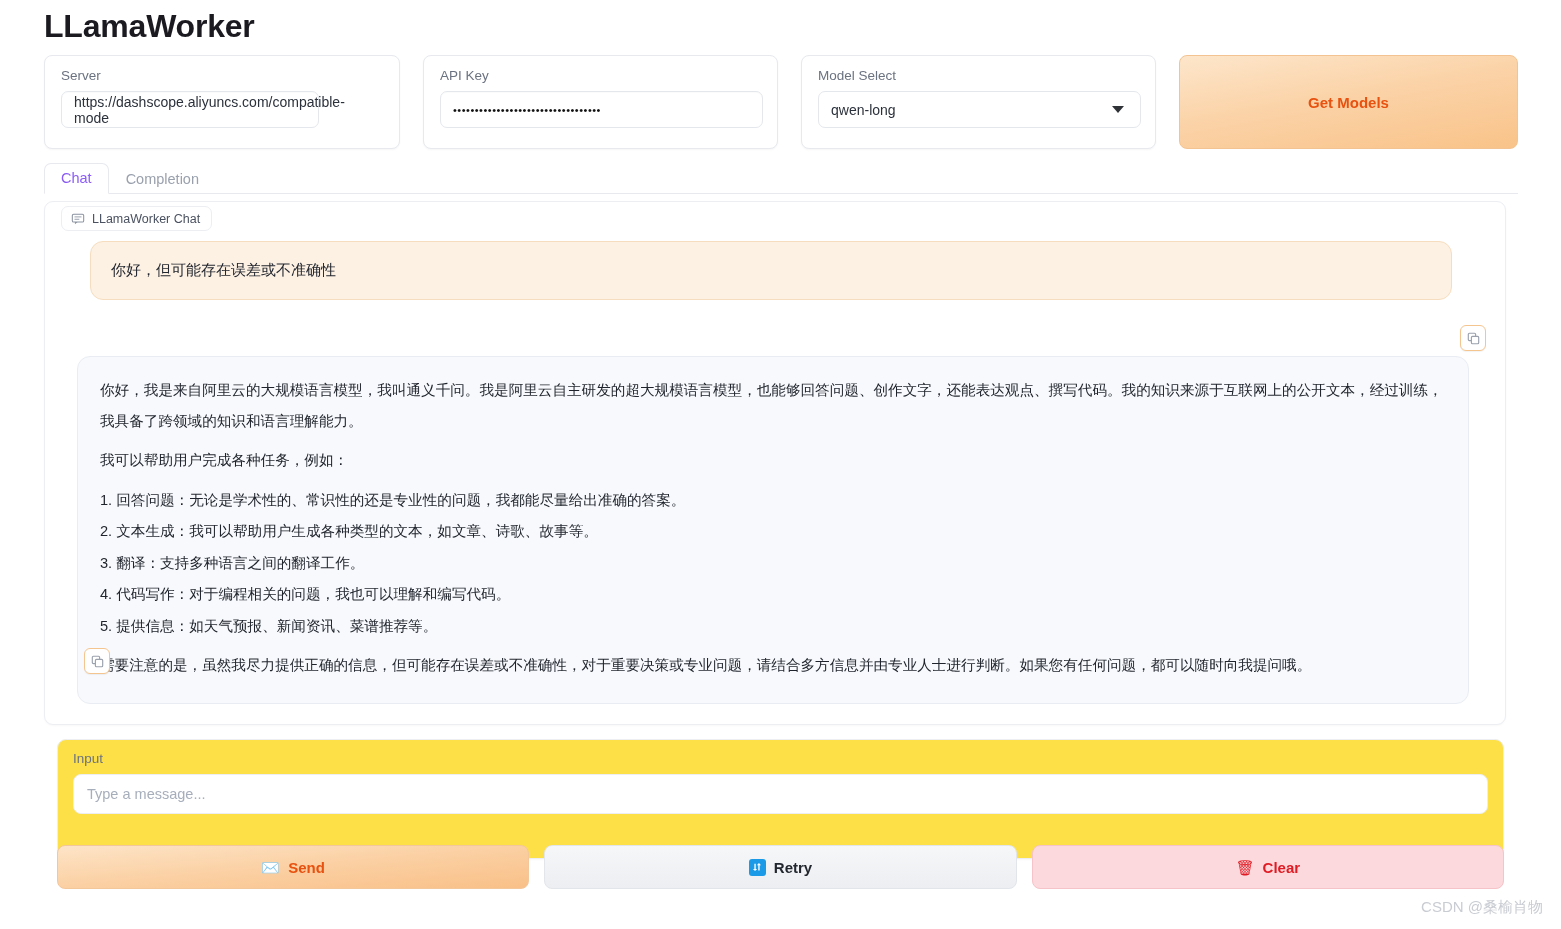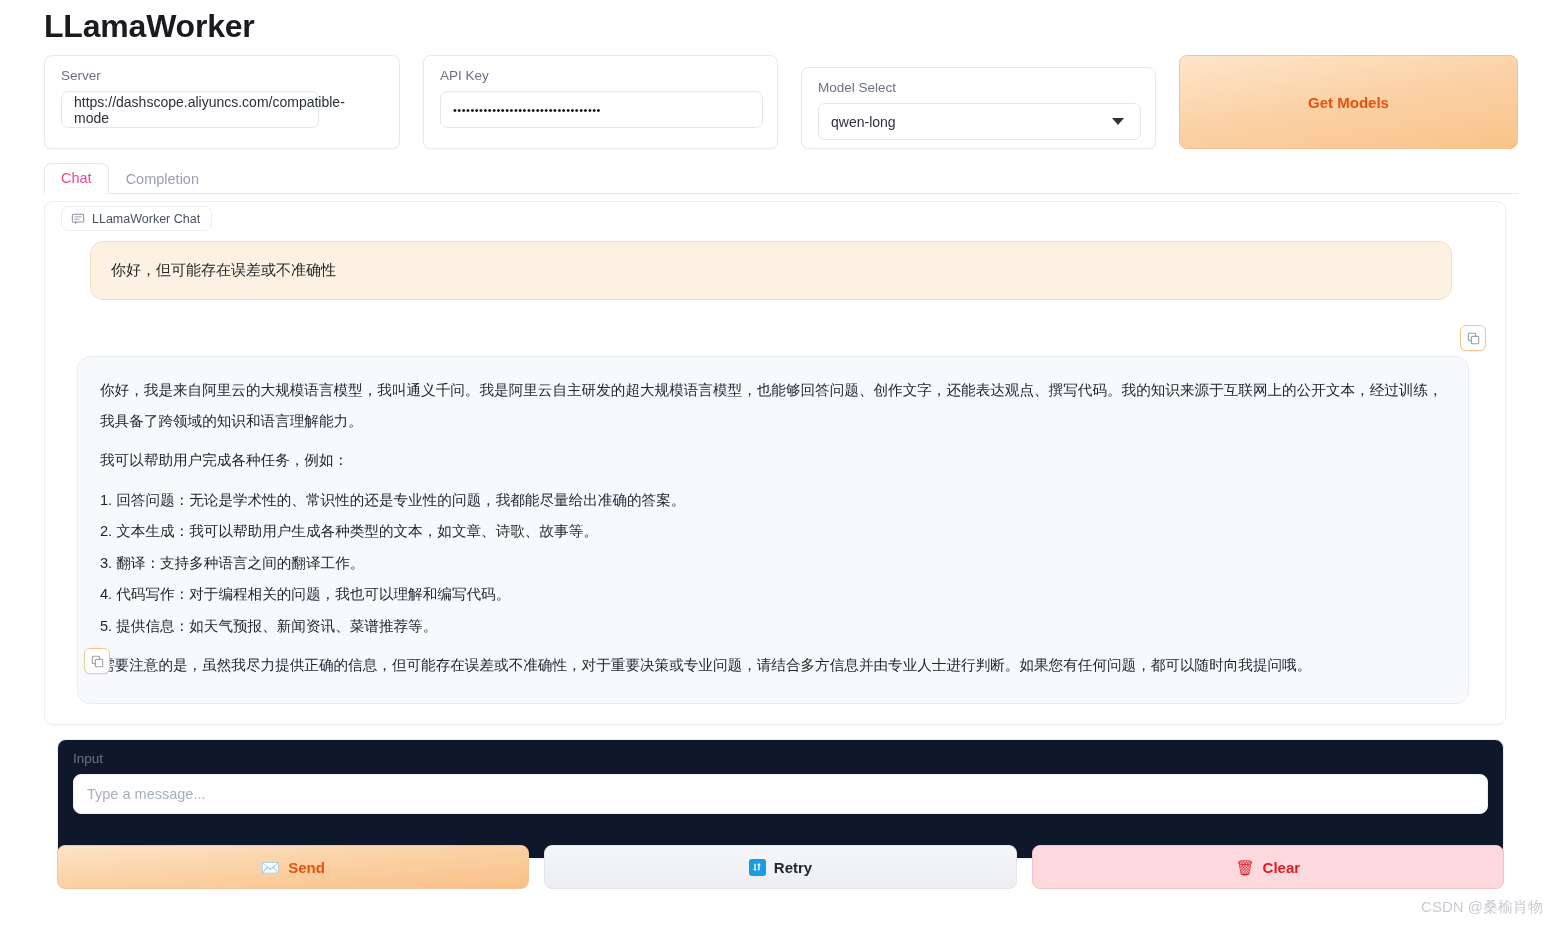--- a/index.html
+++ b/index.html
@@ -42,21 +42,21 @@
     background: #fff; display: flex; align-items: center;
     padding: 0 12px; font-size: 14px; color: #2b313b;
     box-shadow: inset 0 1px 1px rgba(16,24,40,.02);
   }
   .card-server { width: 356px; }
   .card-server .field { width: 100%; }
   .card-server .field-input { width: 258px; }
   .card-apikey { width: 355px; }
   .card-apikey .field { width: 100%; }
   .card-apikey .field-input { width: 323px; letter-spacing: 0.5px; font-size: 11px; color:#111; }
-  .card-model { width: 355px; margin-top: 12px; }
+  .card-model { width: 355px; }
   .card-model .field { width: 100%; }
   .select-input {
     width: 323px; height: 37px; border: 1px solid #e4e7ec; border-radius: 7px;
     background: #fff; display: flex; align-items: center; justify-content: space-between;
     padding: 0 12px; font-size: 14px; color: #2b313b;
   }
   .caret { width: 0; height: 0; border-left: 6px solid transparent;
            border-right: 6px solid transparent; border-top: 7px solid #2f3237; margin-right: 4px;}
 
   .get-models-btn {
@@ -76,21 +76,21 @@
     display: flex; align-items: flex-end; gap: 0;
   }
   .tab {
     font-size: 14.5px; padding: 6px 16px 7px 16px;
     color: #9aa1ad; cursor: pointer; background: transparent;
     border: 1px solid transparent; border-bottom: none;
     border-top-left-radius: 7px; border-top-right-radius: 7px;
     position: relative; top: 1px;
   }
   .tab.active {
-    color: #ec4899; background: #fff;
+    color: #8b5cf6; background: #fff;
     border-color: #e7e9ee; border-bottom: 1px solid #fff;
   }
 
   
   .chat-panel {
     position: absolute; left: 44px; top: 201px;
     width: 1462px; height: 524px;
     border: 1px solid #eceef2; border-radius: 9px;
     background: #fff;
     box-shadow: 0 1px 2px rgba(16,24,40,.03);
@@ -133,21 +133,21 @@
     font-size: 14.6px; color: #1f232b; line-height: 30.5px;
   }
   .msg-assistant p { margin: 0 0 9px 0; }
   .msg-assistant p.tight { margin: 0 0 1px 0; }
   .msg-assistant p:last-child { margin-bottom: 0; }
 
   
   .input-panel {
     position: absolute; left: 57px; top: 739px;
     width: 1447px; height: 120px;
-    border: 1px solid #eceef2; border-radius: 9px; background: #0f172a;
+    border: 1px solid #eceef2; border-radius: 9px; background: #fde047;
     box-shadow: 0 1px 2px rgba(16,24,40,.03);
     padding: 11px 15px 0 15px;
   }
   .input-box {
     height: 40px; border: 1px solid #eceef2; border-radius: 8px;
     background: #fff; display: flex; align-items: center; padding: 0 13px;
     font-size: 14.5px; color: #a7aebb;
   }
 
   

